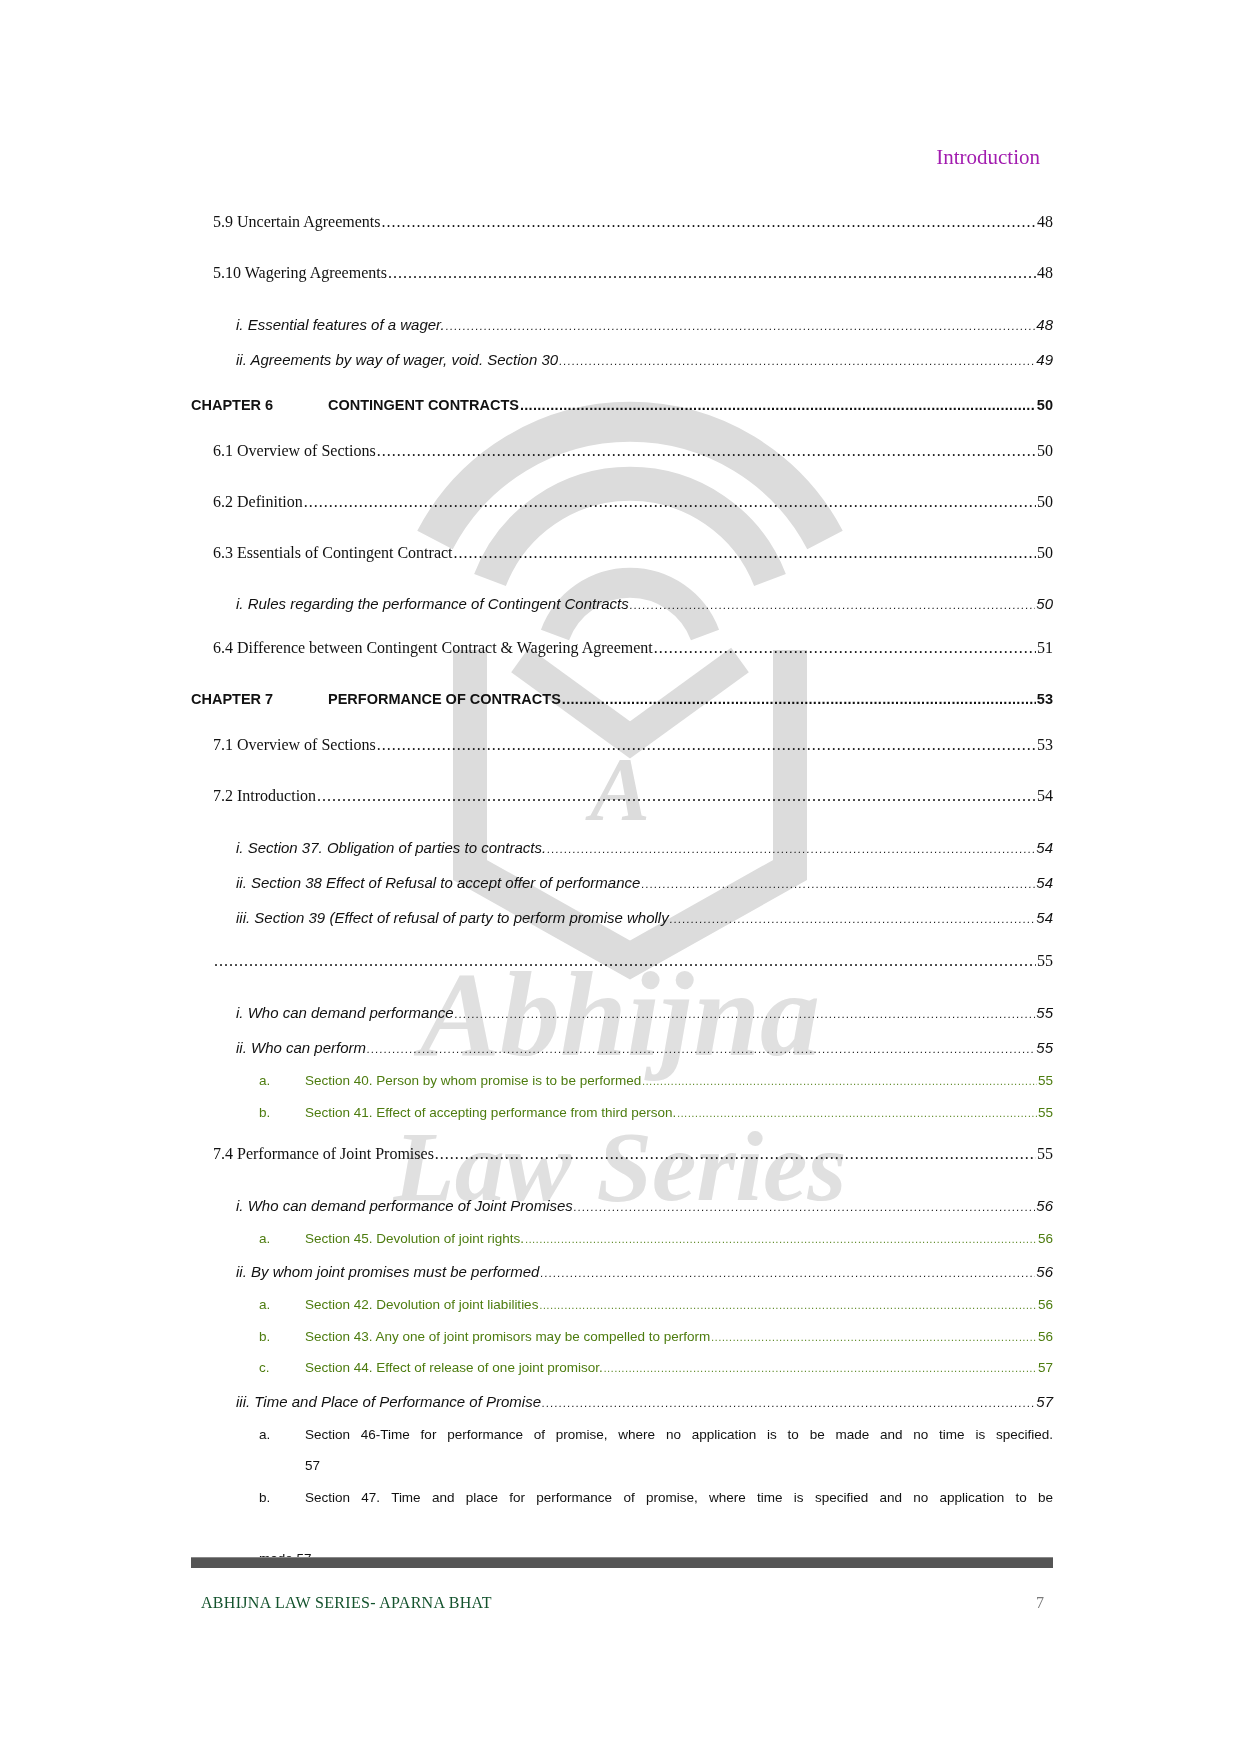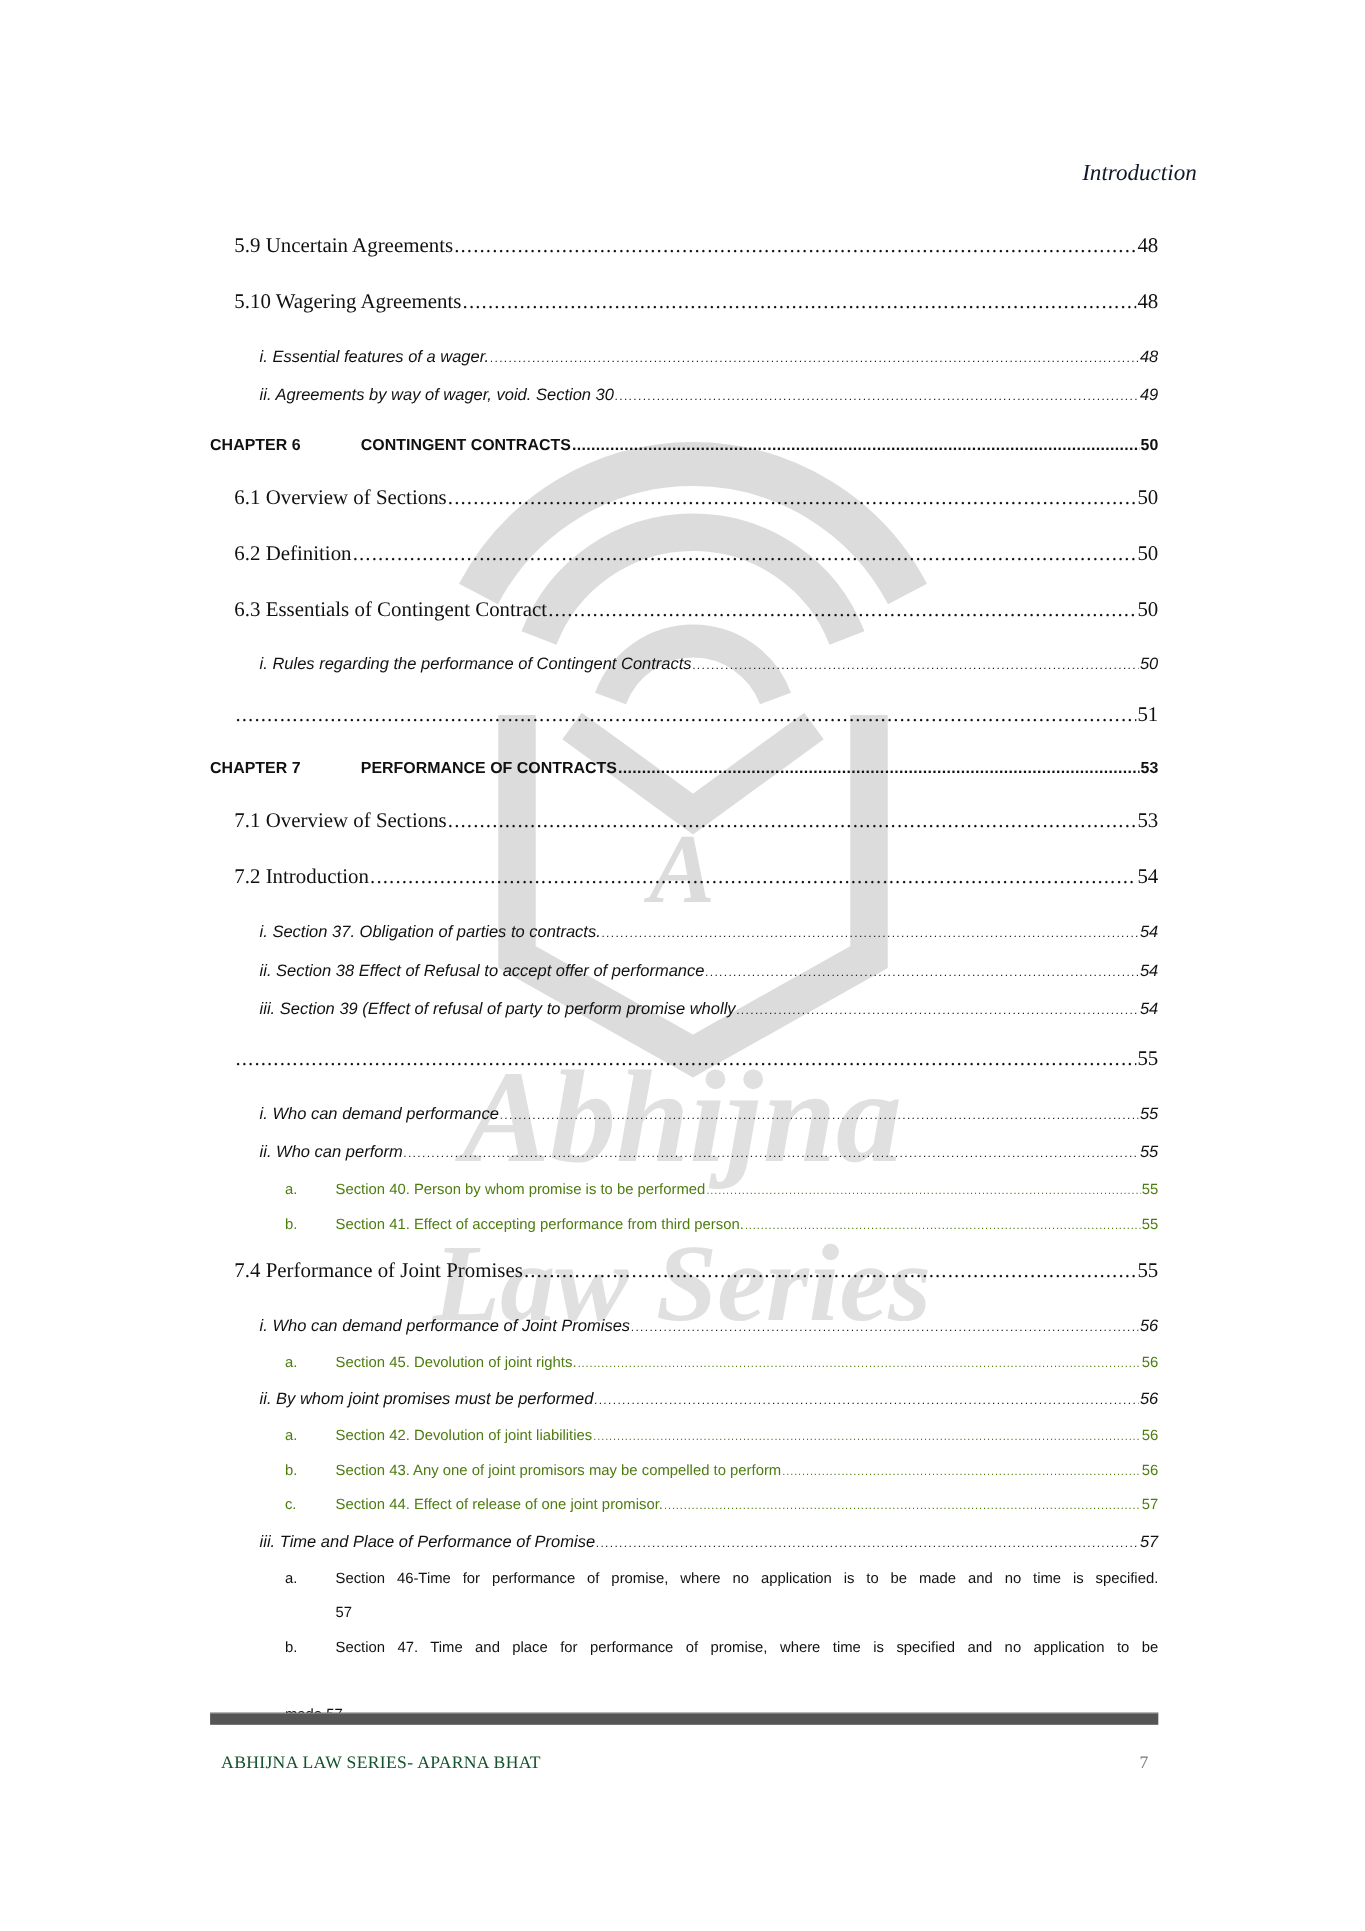--- a/index.html
+++ b/index.html
@@ -1,26 +1,26 @@
 <!DOCTYPE html>
 <html><head>
 <meta charset="utf-8">
 <style>
   html, body { margin: 0; padding: 0; background: #ffffff; }
   body { width: 1241px; height: 1755px; position: relative; overflow: hidden; color: #000; }
   .watermark { position: absolute; left: 0; top: 0; width: 1241px; height: 1755px; pointer-events: none; }
-  .header-title { position: absolute; left: 868px; top: 145px; width: 220px; text-align: right;
-    font-family: "Liberation Serif", serif; font-size: 21px; color: #0f172a; font-style: italic; }
+  .header-title { position: absolute; left: 820px; top: 145px; width: 220px; text-align: right;
+    font-family: "Liberation Serif", serif; font-size: 21px; color: #a21caf; }
   .toc { position: absolute; left: 0; top: 0; width: 1241px; }
   .row { position: absolute; display: flex; align-items: baseline; white-space: nowrap; }
   .row .label { flex: 0 0 auto; }
   .row .dots { flex: 1 1 auto; overflow: hidden; margin: 0 1px; }
   .row .dots::after { content: "................................................................................................................................................................................................................................................................................................................................................"; letter-spacing: 0.5px; }
   .row .page { flex: 0 0 auto; }
-  .lvl1 { font-family: "Liberation Serif", serif; font-size: 19px; left: 213px; width: 840px; color: #111; }
+  .lvl1 { font-family: "Liberation Serif", serif; font-size: 16px; left: 213px; width: 840px; color: #111; }
   .lvl1 .dots::after { letter-spacing: 1px; }
   .lvl2 { font-family: "Liberation Sans", sans-serif; font-style: italic; font-size: 15px; left: 236px; width: 817px; color: #111; }
   .lvl2 .dots::after { letter-spacing: 1.2px; font-size: 11px; }
   .chap { font-family: "Liberation Sans", sans-serif; font-weight: bold; font-size: 14.5px; left: 191px; width: 862px; color: #111; }
   .chap .num { display: inline-block; width: 137px; }
   .chap .dots::after { letter-spacing: 0.3px; }
   .lvl3 { font-family: "Liberation Sans", sans-serif; font-size: 13.5px; left: 259px; width: 794px; color: #4d7c0f; }
   .lvl3 .letter { display: inline-block; width: 46px; }
   .lvl3 .dots::after { letter-spacing: 0.8px; font-size: 10px; }
   .wrapline { position: absolute; font-family: "Liberation Sans", sans-serif; font-size: 13.5px; color: #111; white-space: nowrap; }
@@ -87,20 +87,21 @@
       <span class="label">6.3 Essentials of Contingent Contract</span>
       <span class="dots"></span>
       <span class="page">50</span>
     </div>
   <div class="row lvl2" style="top:595px">
       <span class="label">i. Rules regarding the performance of Contingent Contracts</span>
       <span class="dots"></span>
       <span class="page">50</span>
     </div>
   <div class="row lvl1" style="top:639px">
+      <span class="label">6.4 Difference between Contingent Contract &amp; Wagering Agreement</span>
       <span class="dots"></span>
       <span class="page">51</span>
     </div>
   <div class="row chap" style="top:691px">
       <span class="label"><span class="num">CHAPTER 7</span><span>PERFORMANCE OF CONTRACTS</span></span>
       <span class="dots"></span>
       <span class="page">53</span>
     </div>
   <div class="row lvl1" style="top:736px">
       <span class="label">7.1 Overview of Sections</span>

